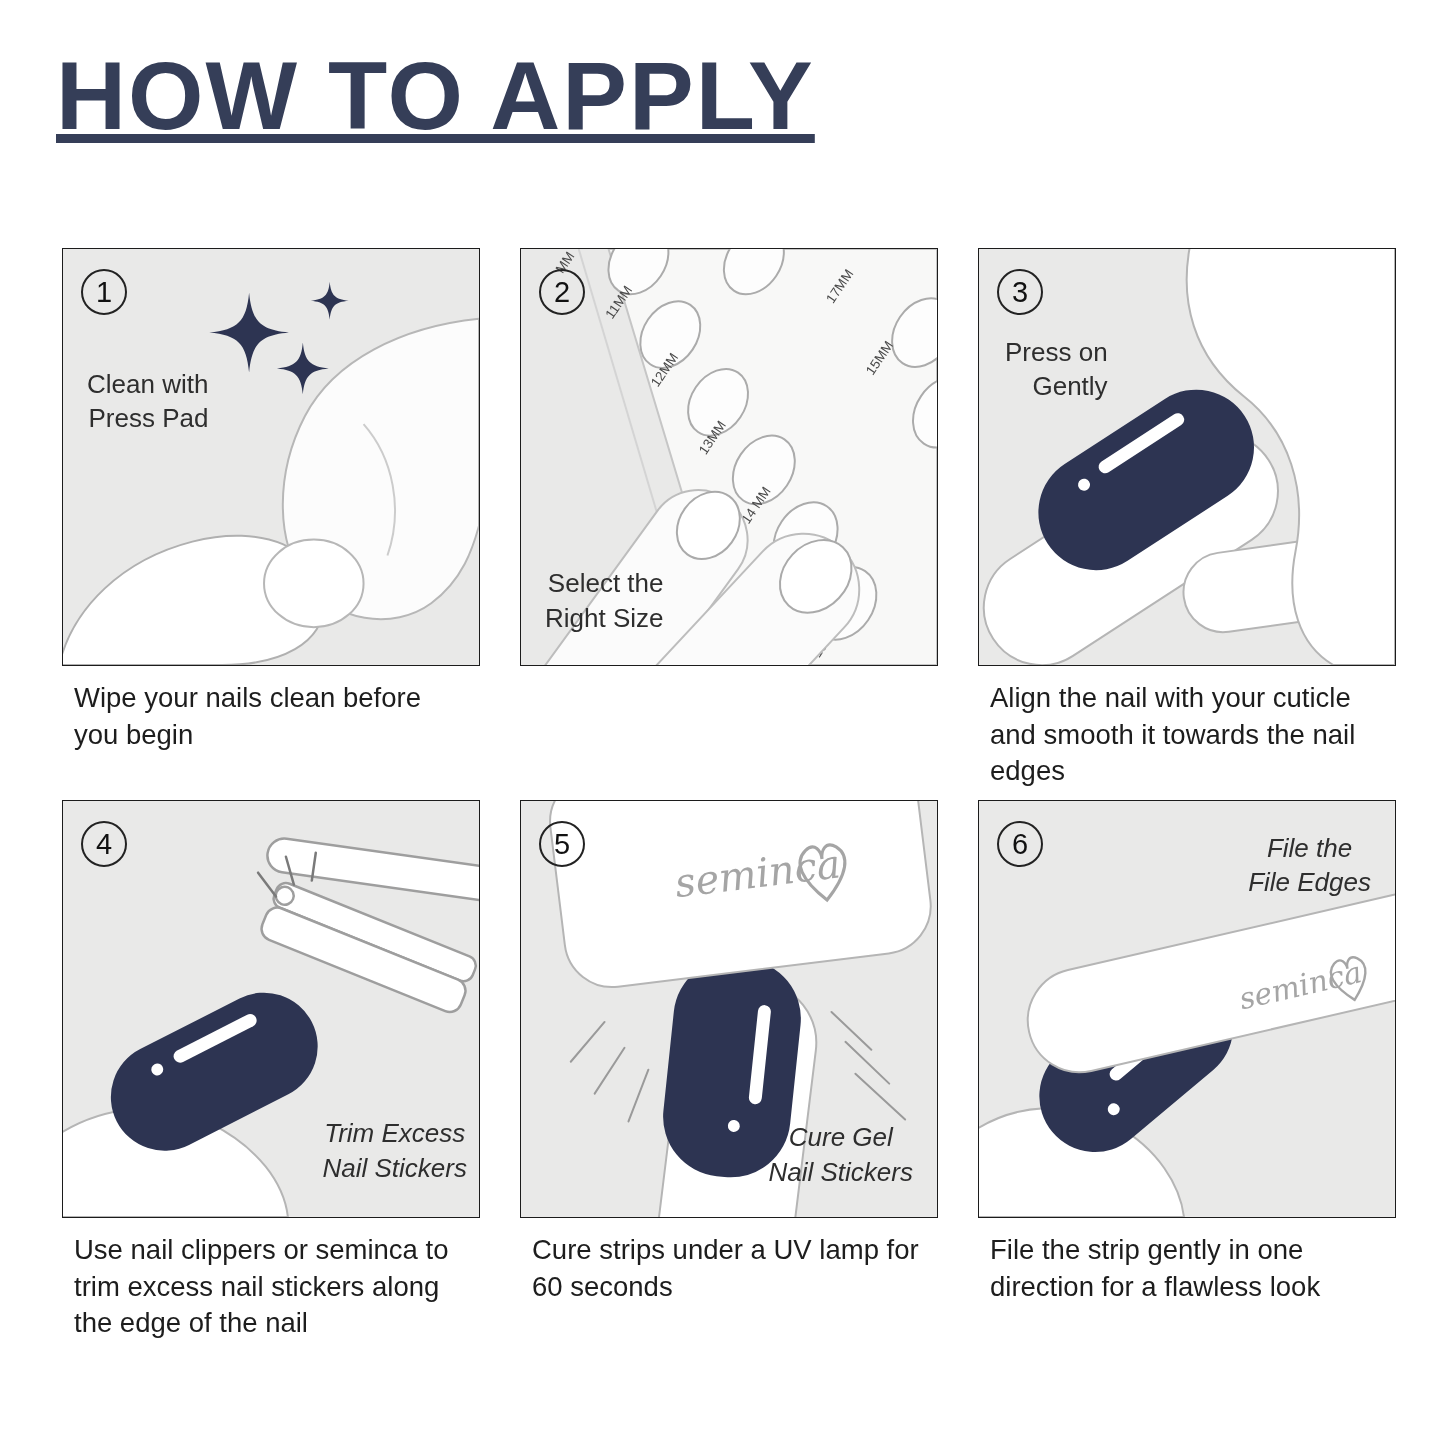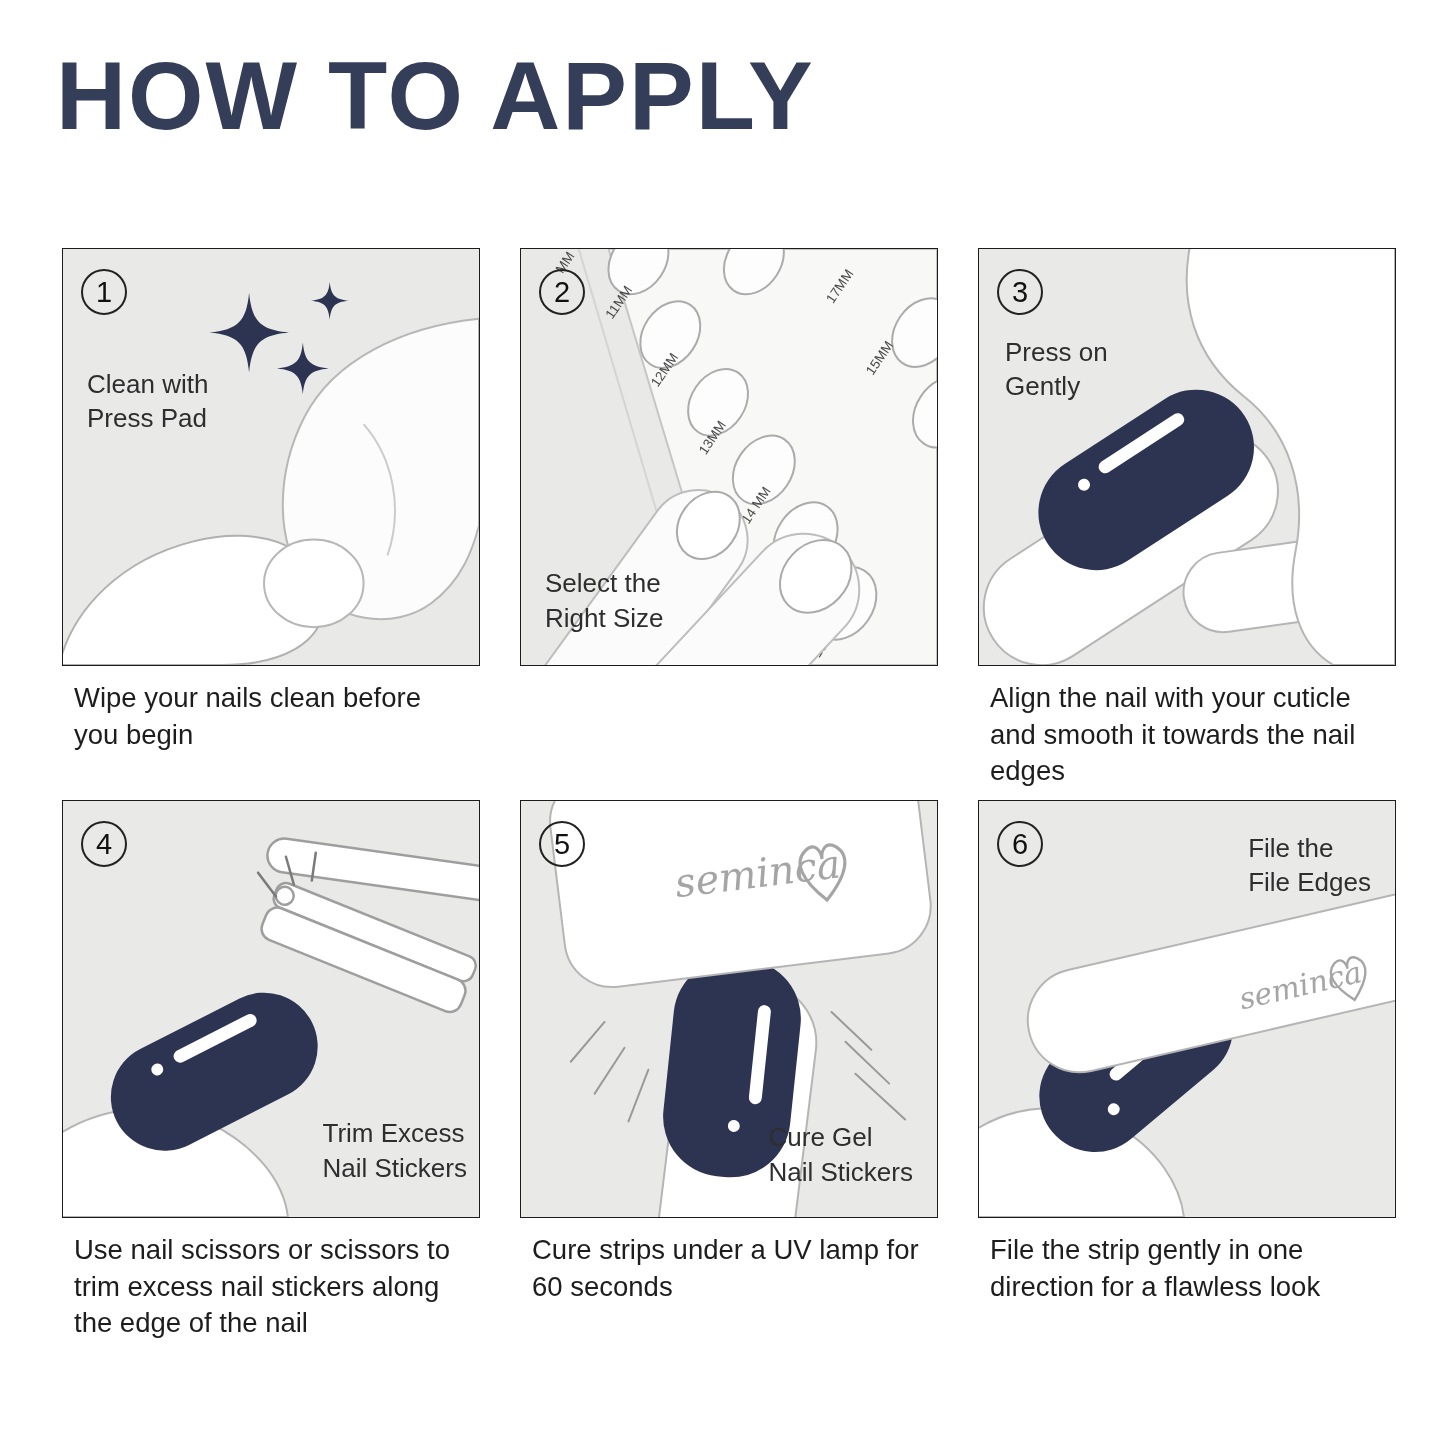--- a/index.html
+++ b/index.html
@@ -3,42 +3,42 @@
 <meta charset="utf-8">
 <style>
   * { margin:0; padding:0; box-sizing:border-box; }
   html,body { background:#ffffff; }
   body {
     width:1445px; height:1445px; position:relative; overflow:hidden;
     font-family:"Liberation Sans", sans-serif; color:#1d1d1d;
   }
   .title {
     position:absolute; left:56px; top:40px;
-    font-size:97px; font-weight:bold; letter-spacing:2px; color:#353e58;
+    font-size:97px; font-weight:bold; letter-spacing:2px; color:#353e58;text-decoration:underline;
   }
   .grid {
     position:absolute; left:62px; top:248px;
     display:grid; grid-template-columns:repeat(3,418px);
     column-gap:40px; grid-auto-rows:552px;
   }
   .panel {
     width:418px; height:418px; background:#e9e9e8;
     border:1.5px solid #1c1c1c; position:relative; overflow:hidden;
   }
   .panel svg { position:absolute; left:0; top:0; width:100%; height:100%; display:block; }
   .step-num {
     position:absolute; left:18px; top:20px; width:46px; height:46px;
     border:2.5px solid #222; border-radius:50%;
     display:flex; align-items:center; justify-content:center;
     font-size:29px; color:#111; z-index:3;
   }
   .inner-label {
-    position:absolute; font-size:26px; line-height:1.32; color:#2e2e2e; z-index:3;
-  }
-  .inner-label.right { text-align:left; }
+    position:absolute; font-size:26px; line-height:1.32; color:#2e2e2e; z-index:3;text-align:right;
+  }
+  .inner-label.right { text-align:center;font-style:italic; }
   .caption {
     margin-top:14px; padding-left:12px;
     font-size:27.5px; line-height:1.33; color:#1d1d1d; max-width:404px;
   }
   .logo-text {
     font-family:"DejaVu Serif", serif; font-style:italic; fill:#a5a5a5;
   }
   .size-label { font-size:13.5px; fill:#4a4a4a; }
 </style>
 </head>
@@ -165,21 +165,21 @@
           <rect x="-30" y="-36" width="92" height="13" rx="6.5" fill="#ffffff"></rect>
           <circle cx="-50" cy="-28" r="6" fill="#ffffff"></circle>
         </g>
       </svg>
       <div class="step-num">4</div>
       <div class="inner-label right" style="right:12px; bottom:32px;">
         <div>Trim Excess</div>
         <div>Nail Stickers</div>
       </div>
     </div>
-    <div class="caption">Use nail scissors or scissors to trim excess nail stickers along the edge of the nail</div>
+    <div class="caption">Use nail clippers or seminca to trim excess nail stickers along the edge of the nail</div>
   </div>
 
   <div class="cell">
     <div class="panel">
       <svg viewBox="0 0 418 418">
         <g stroke="#9a9a9a" stroke-width="2" stroke-linecap="round">
           <line x1="84" y1="222" x2="50" y2="262"></line>
           <line x1="104" y1="248" x2="74" y2="294"></line>
           <line x1="128" y1="270" x2="108" y2="322"></line>
           <line x1="312" y1="212" x2="352" y2="250"></line>

